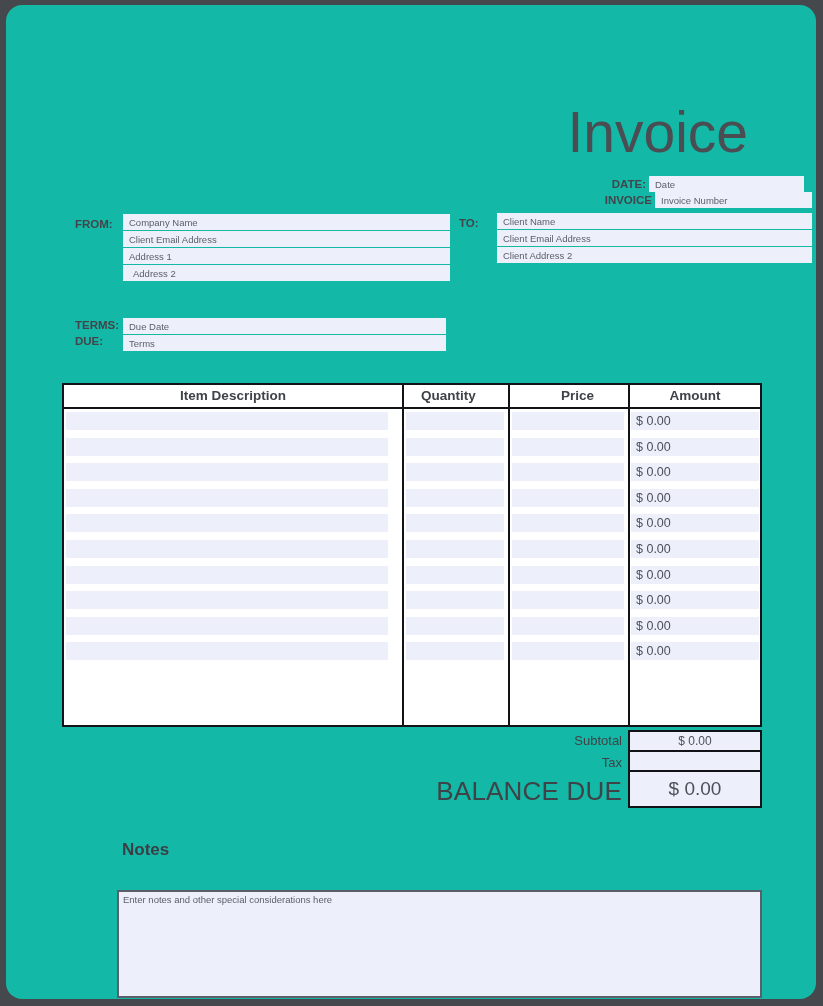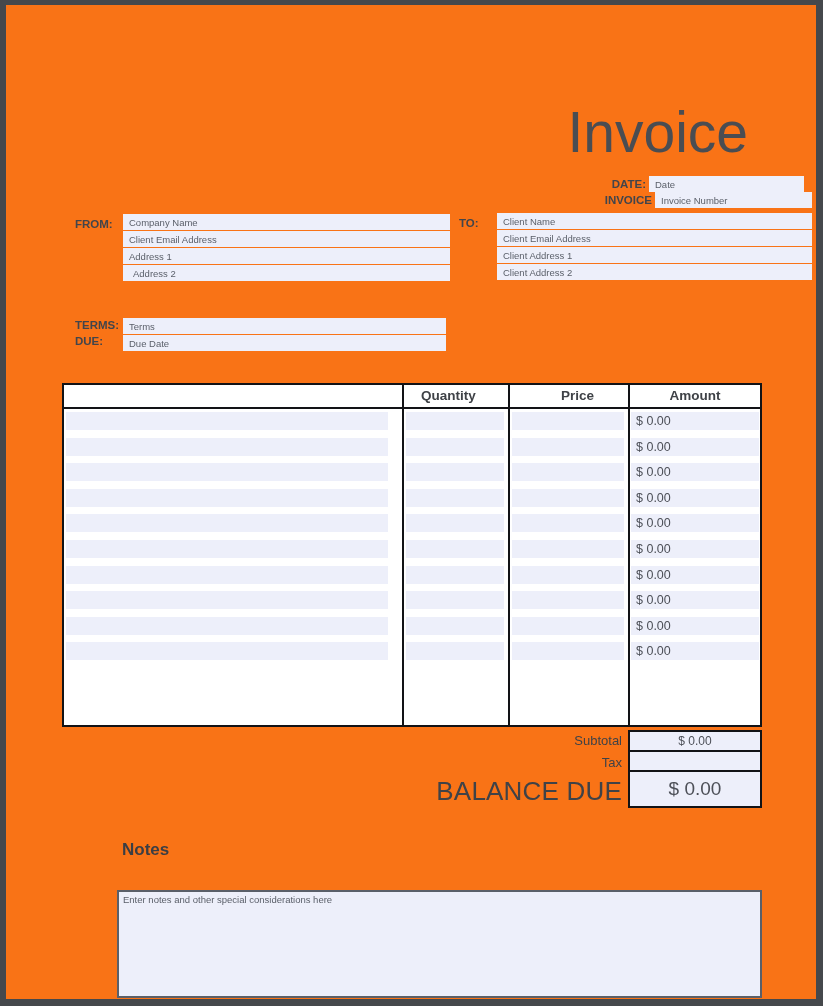--- a/index.html
+++ b/index.html
@@ -1,19 +1,19 @@
 <!DOCTYPE html>
 <html><head>
 <meta charset="utf-8">
 <style>
   * { margin:0; padding:0; box-sizing:border-box; }
   html,body { background:#ffffff; }
   body { font-family:"Liberation Sans", sans-serif; }
   .canvas { position:relative; width:823px; height:1006px; background:#45484c; overflow:hidden; }
-  .page { position:absolute; left:6px; top:5px; width:810px; height:994px; background:#f97316; overflow:hidden; }
+  .page { position:absolute; left:6px; top:5px; width:810px; height:994px; background:#14b8a6; overflow:hidden;border-radius:16px; }
 
   .title { position:absolute; top:94px; right:68px; font-size:57px; line-height:66px;
            font-weight:400; color:#4a4d52; letter-spacing:0px; }
 
   .lbl { position:absolute; font-size:11.5px; font-weight:700; color:#42454b; line-height:16px; }
   .lbl.right { text-align:right; }
 
   input.field, textarea.fieldarea {
     border:none; outline:none; background:#edeffa; color:#5a5f69;
     font-family:"Liberation Sans", sans-serif; font-size:9.5px;
@@ -86,35 +86,35 @@
       <input class="field" placeholder="Company Name" style="">
       <input class="field" placeholder="Client Email Address" style="">
       <input class="field" placeholder="Address 1" style="">
       <input class="field" placeholder="Address 2" style="">
     </div>
 
     <div class="lbl" style="left:453px; top:210px;">TO:</div>
     <div class="vfields" style="left:491px; top:208px; width:315px;">
       <input class="field" placeholder="Client Name" style="">
       <input class="field" placeholder="Client Email Address" style="">
-      <input class="field" placeholder="Client Address 1" style="">
       <input class="field" placeholder="Client Address 2" style="">
     </div>
 
     <div class="lbl" style="left:69px; top:312px;">TERMS:</div>
     <div class="lbl" style="left:69px; top:328px;">DUE:</div>
     <div class="vfields" style="left:117px; top:313px; width:323px;">
+      <input class="field" placeholder="Due Date" style="">
       <input class="field" placeholder="Terms" style="">
-      <input class="field" placeholder="Due Date" style="">
     </div>
 
     <div class="items-table">
       <div class="col-sep sep1"></div>
       <div class="col-sep sep2"></div>
       <div class="col-sep sep3"></div>
+      <div class="th th-desc">Item Description</div>
       <div class="th th-qty">Quantity</div>
       <div class="th th-price">Price</div>
       <div class="th th-amt">Amount</div>
       <div class="thead-sep"></div>
 
       <div class="item-row" style="top:27px">
         <input class="cellfield cf-desc" style="">
         <input class="cellfield cf-qty" style="">
         <input class="cellfield cf-price" style="">
         <div class="cf-amt">$ 0.00</div>

